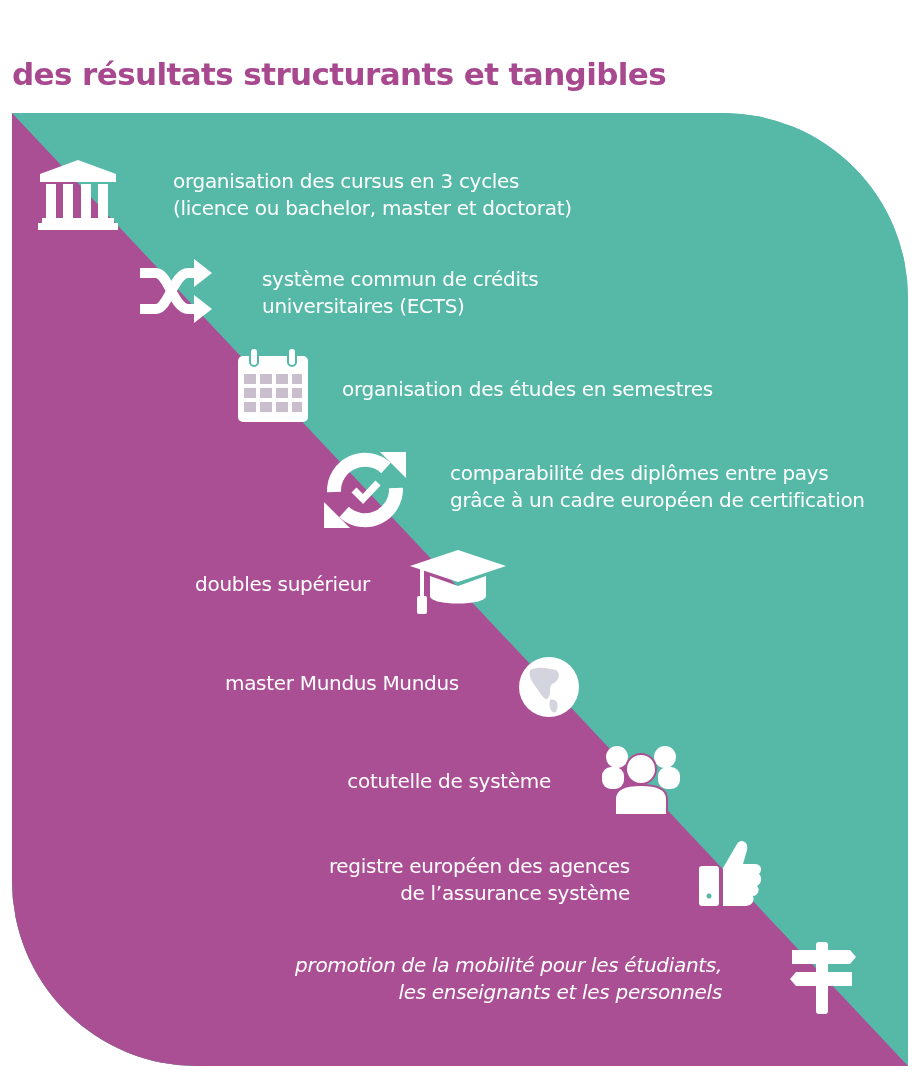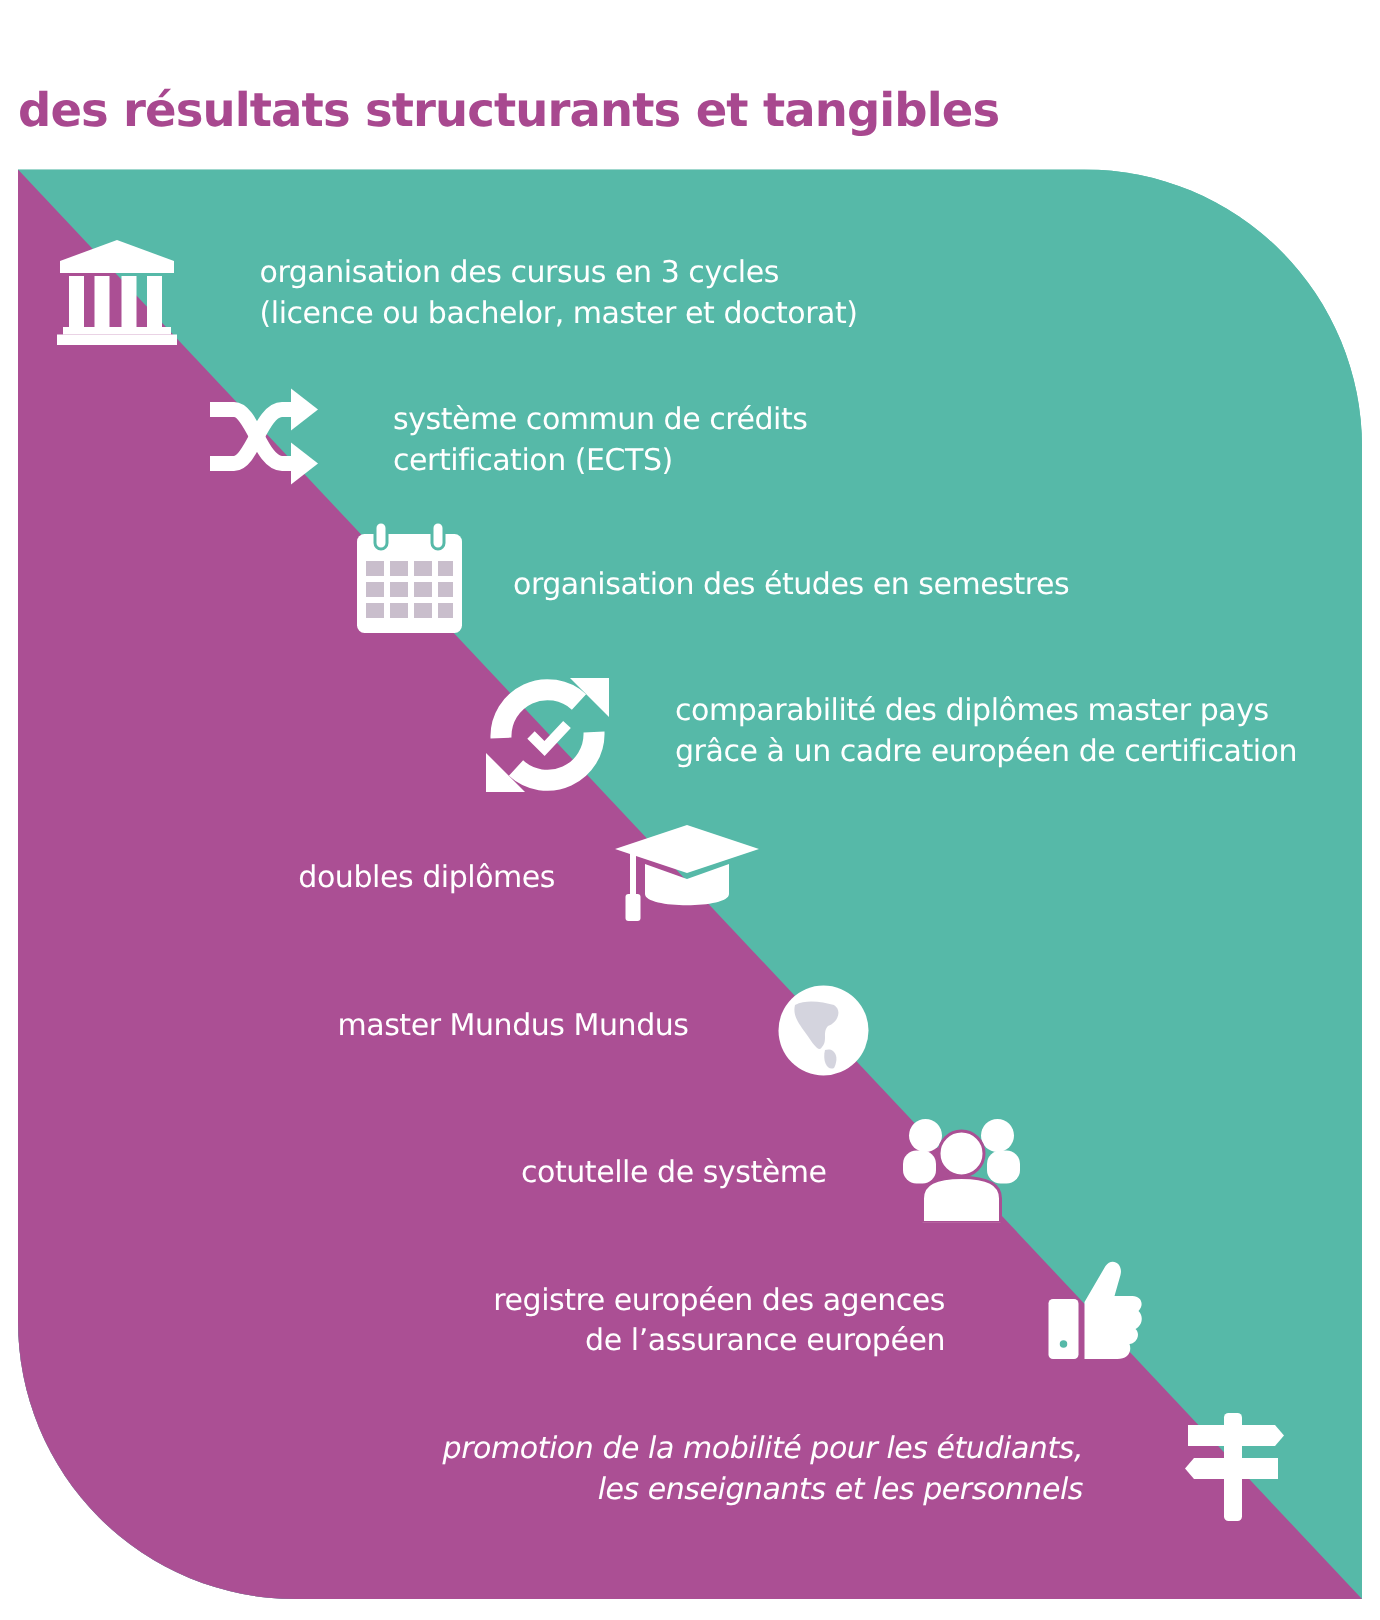--- a/index.html
+++ b/index.html
@@ -62,21 +62,21 @@
 <div class="icon" style="left:138px;top:258px;">
   <svg width="76" height="66" viewBox="0 0 76 66">
     <path d="M2,15 H18 C30,15 36,51 50,51 H60" stroke="#fff" stroke-width="10" fill="none"></path>
     <path d="M2,51 H18 C30,51 36,15 50,15 H60" stroke="#fff" stroke-width="10" fill="none"></path>
     <polygon points="56,1 74,15 56,29" fill="#fff"></polygon>
     <polygon points="56,37 74,51 56,65" fill="#fff"></polygon>
   </svg>
 </div>
 <div class="item" style="left:262px;top:266px;">
   <div>système commun de crédits</div>
-  <div>certification (ECTS)</div>
+  <div>universitaires (ECTS)</div>
 </div>
 
 <div class="icon" style="left:238px;top:348px;">
   <svg width="70" height="74" viewBox="0 0 70 74">
     <rect x="0" y="8" width="70" height="66" rx="5" fill="#fff"></rect>
     <rect x="12" y="0" width="8" height="18" rx="4" fill="#fff" stroke="#56b9a8" stroke-width="2"></rect>
     <rect x="50" y="0" width="8" height="18" rx="4" fill="#fff" stroke="#56b9a8" stroke-width="2"></rect>
     <g fill="#9d8aa3" opacity="0.55">
       <rect x="6" y="26" width="12" height="10"></rect>
         <rect x="22" y="26" width="12" height="10"></rect>
@@ -100,26 +100,26 @@
 <div class="icon" style="left:320px;top:448px;">
   <svg width="90" height="84" viewBox="0 0 90 84">
     <path d="M14,44 A31,31 0 0 1 66,20" stroke="#fff" stroke-width="14" fill="none"></path>
     <polygon points="60,4 86,4 86,30" fill="#fff"></polygon>
     <path d="M76,40 A31,31 0 0 1 24,64" stroke="#fff" stroke-width="14" fill="none"></path>
     <polygon points="30,80 4,80 4,54" fill="#fff"></polygon>
     <polyline points="34,42 43,51 58,35" stroke="#fff" stroke-width="7" fill="none"></polyline>
   </svg>
 </div>
 <div class="item" style="left:450px;top:460px;">
-  <div>comparabilité des diplômes master pays</div>
+  <div>comparabilité des diplômes entre pays</div>
   <div>grâce à un cadre européen de certification</div>
 </div>
 
 <div class="item right" style="right:550px;top:571px;">
-  <div>doubles diplômes</div>
+  <div>doubles supérieur</div>
 </div>
 <div class="icon" style="left:410px;top:550px;">
   <svg width="96" height="66" viewBox="0 0 96 66">
     <polygon points="48,0 96,16 48,32 0,16" fill="#fff"></polygon>
     <path d="M20,26 V46 C20,56 76,56 76,46 V26 L48,36 Z" fill="#fff"></path>
     <rect x="10" y="18" width="4" height="30" fill="#fff"></rect>
     <rect x="7" y="46" width="10" height="18" rx="2" fill="#fff"></rect>
   </svg>
 </div>
 
@@ -143,21 +143,21 @@
     <circle cx="63" cy="12" r="11" fill="#fff"></circle>
     <rect x="0" y="22" width="22" height="22" rx="9" fill="#fff"></rect>
     <rect x="56" y="22" width="22" height="22" rx="9" fill="#fff"></rect>
     <circle cx="39" cy="24" r="15" stroke="#ab4f94" stroke-width="2" fill="#fff"></circle>
     <path d="M13,70 V54 C13,44 22,40 39,40 C56,40 65,44 65,54 V70 Z" fill="#fff" stroke="#ab4f94" stroke-width="2"></path>
   </svg>
 </div>
 
 <div class="item right" style="right:290px;top:853px;">
   <div>registre européen des agences</div>
-  <div>de l’assurance européen</div>
+  <div>de l’assurance système</div>
 </div>
 <div class="icon" style="left:697px;top:838px;">
   <svg width="66" height="70" viewBox="0 0 66 70">
     <rect x="2" y="28" width="20" height="40" rx="3" fill="#fff"></rect>
     <circle cx="12" cy="58" r="2.5" fill="#56b9a8"></circle>
     <path d="M26,30 L40,6 C44,0 52,4 50,12 L46,26 H58 C64,26 66,32 62,36 C66,40 64,46 60,48 C64,52 60,58 56,58 C58,64 54,68 48,68 H26 Z" fill="#fff"></path>
   </svg>
 </div>
 
 <div class="item right" style="right:198px;top:952px;font-style:italic;">

